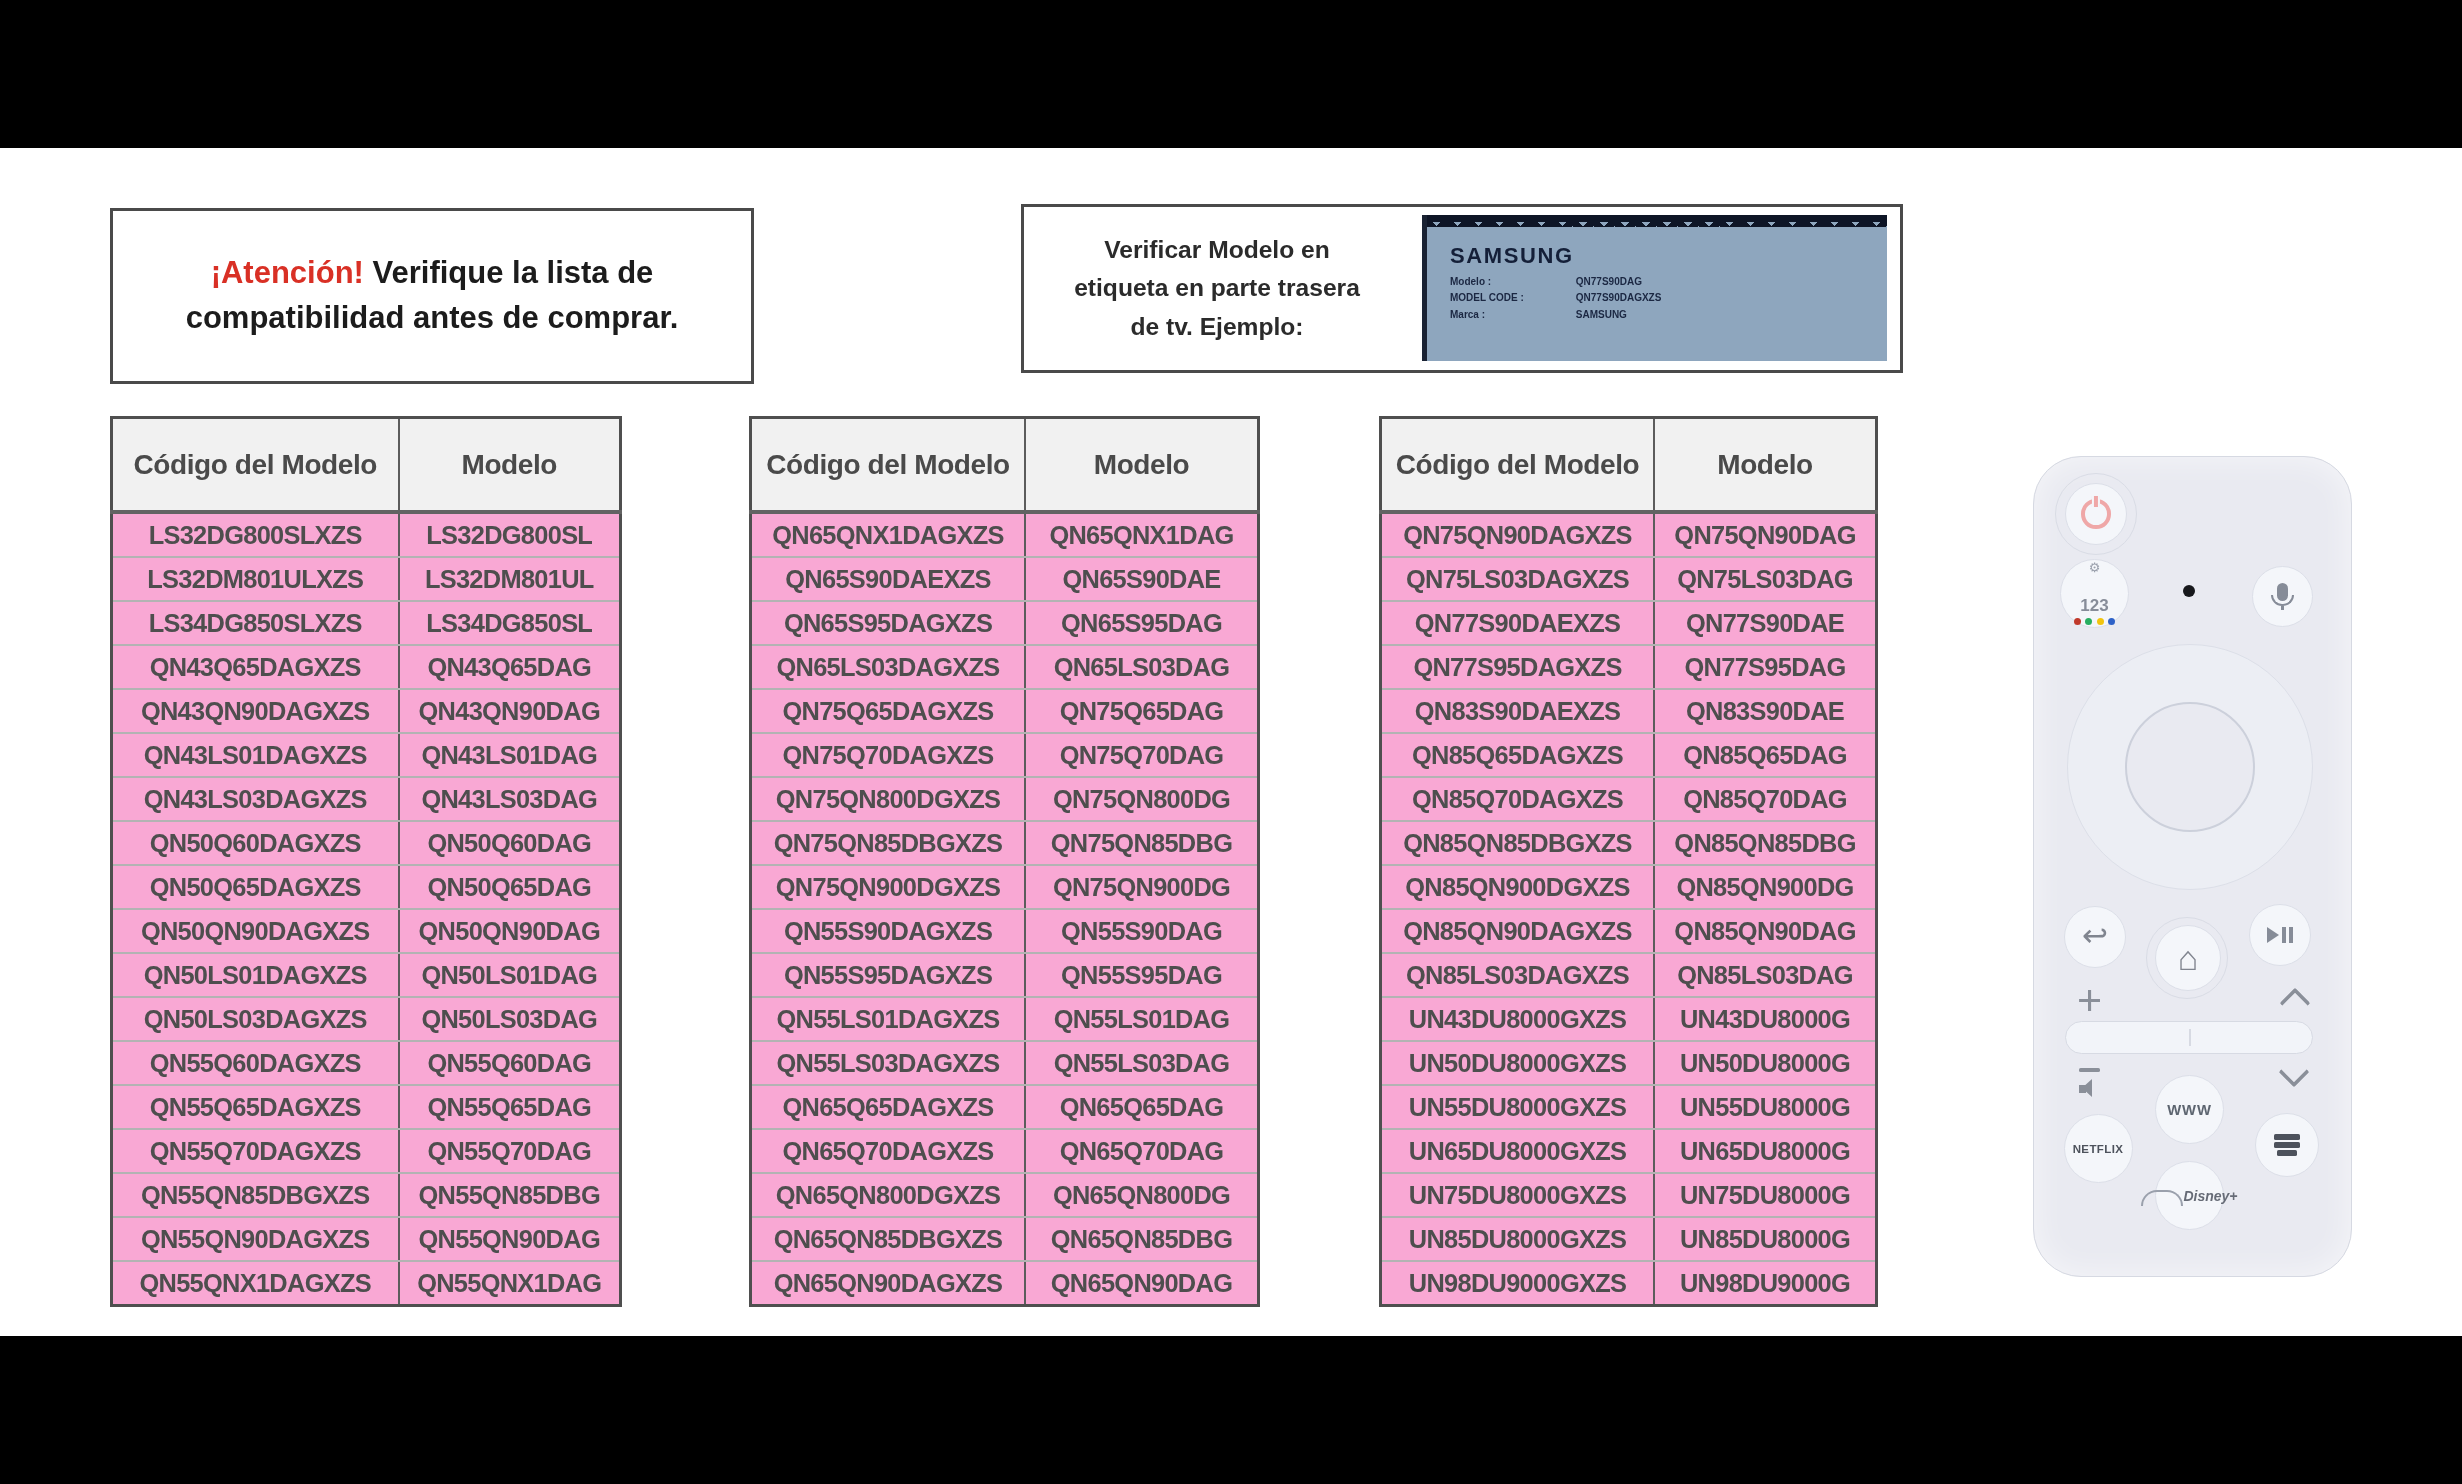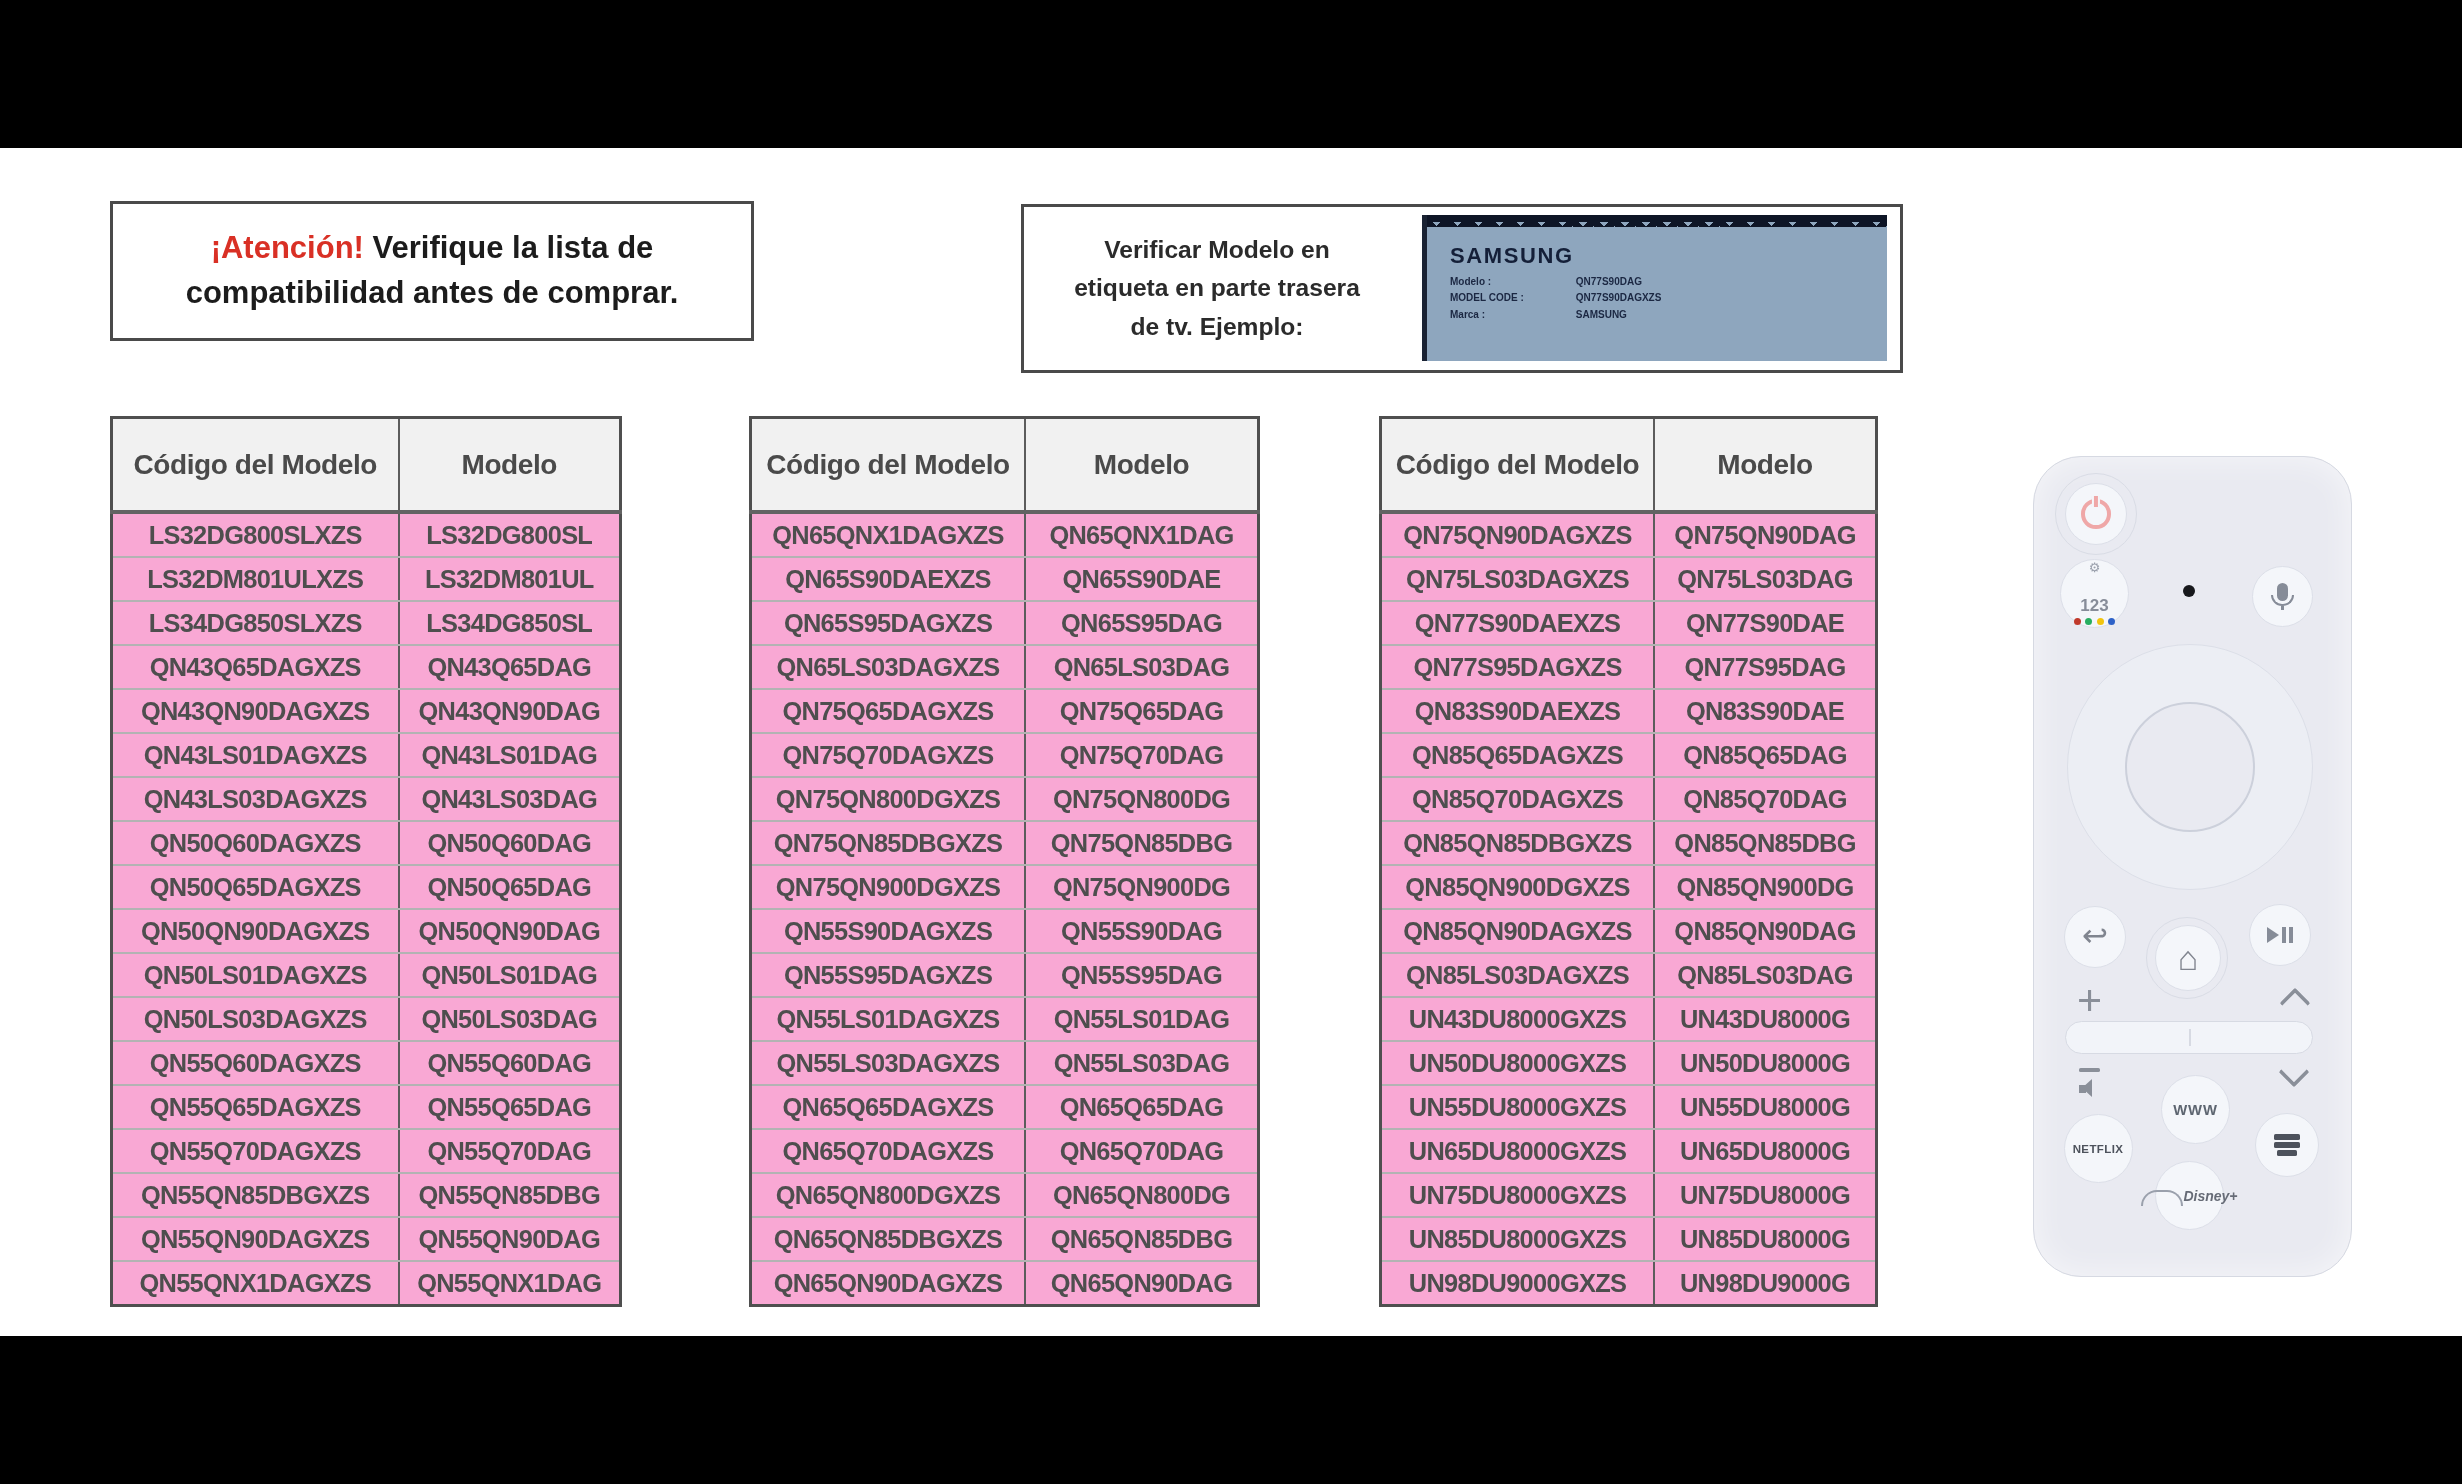--- a/index.html
+++ b/index.html
@@ -4,21 +4,21 @@
 <style>
   html,body{margin:0;padding:0;background:#000;}
   body{width:2462px;height:1485px;position:relative;overflow:hidden;
        font-family:"Liberation Sans", sans-serif;}
   .abs{position:absolute;}
 
   
   #content-band{left:0;top:148px;width:2462px;height:1188px;background:#ffffff;}
 
   
-  #attention-box{left:110px;top:201px;width:644px;height:140px;background:#fff;
+  #attention-box{left:110px;top:208px;width:644px;height:176px;background:#fff;
     border:3.3px solid #4a4a4a;box-sizing:border-box;display:flex;align-items:center;justify-content:center;}
   #attention-box .txt{font-size:31px;font-weight:700;color:#1c1c1c;text-align:center;line-height:1.45;}
   #attention-box .hl{font-weight:700;}
 
   
   #verify-box{left:1021px;top:204px;width:882px;height:169px;background:#fff;
     border:3.3px solid #4a4a4a;box-sizing:border-box;display:flex;align-items:center;}
   #verify-text{width:386px;text-align:center;font-size:24.6px;font-weight:600;color:#2b2b2b;line-height:1.55;}
   #tv-label{position:absolute;left:398px;top:8.2px;width:465px;height:146px;background:#8ea6be;
     border-left:5.7px solid #1a2233;box-sizing:border-box;overflow:hidden;}
@@ -452,21 +452,21 @@
   <span class="abs chev up" style="left:250px;top:535px;"></span>
 
   <div class="abs" id="rocker">
     <span class="div"></span>
   </div>
 
   <span class="abs minus-bar" style="left:45px;top:611px;"></span>
   <span class="abs spk" style="left:45px;top:622px;"></span>
   <span class="abs chev down" style="left:249px;top:604px;"></span>
 
-  <div class="rbtn" style="left:127px;top:618px;width:69px;height:69px;align-items:center;">
+  <div class="rbtn" style="left:121px;top:618px;width:69px;height:69px;align-items:center;">
     <span class="www-txt">WWW</span>
   </div>
   <div class="rbtn" style="left:29.5px;top:657px;width:69px;height:69px;text-align:center;">
     <span class="netflix-txt">NETFLIX</span>
   </div>
   <div class="rbtn" style="left:221px;top:656px;width:64px;height:64px;">
     <span class="tvplus">
         <i></i>
         <i></i>
         <i></i>

